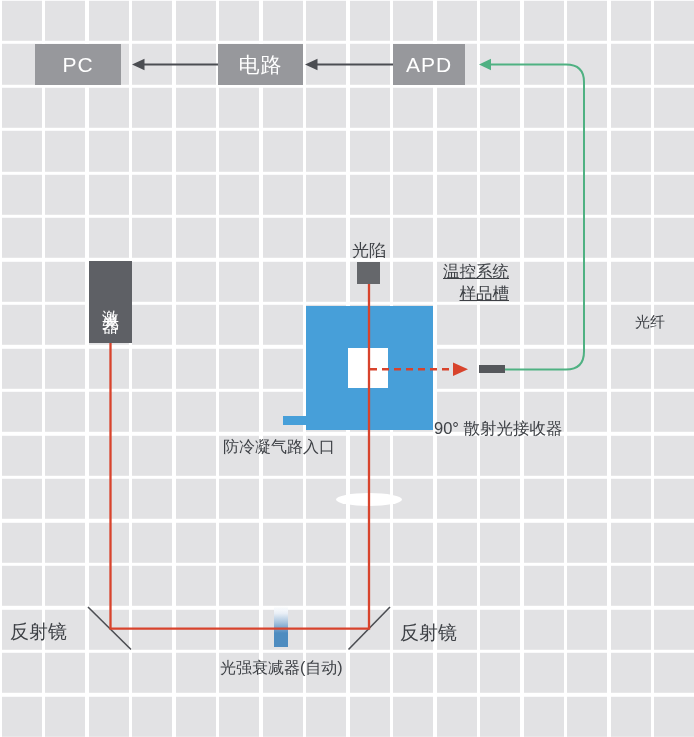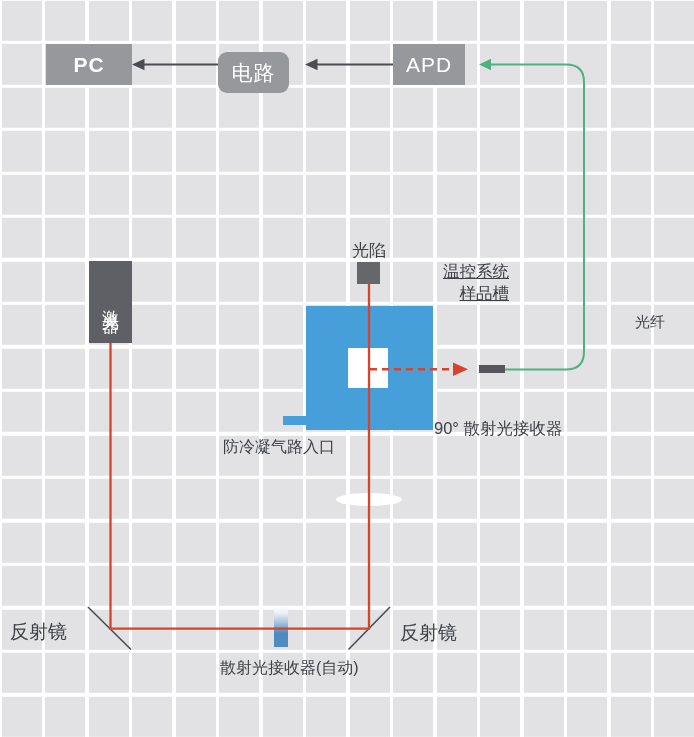--- a/index.html
+++ b/index.html
@@ -10,22 +10,22 @@
     background-image:
       repeating-linear-gradient(to right, transparent 0 40px, #ffffff 40px 43.5px),
       repeating-linear-gradient(to bottom, transparent 0 40px, #ffffff 40px 43.5px);
     background-position:2px 0, 0 0.8px;
   }
   .node{
     position:absolute;display:flex;align-items:center;justify-content:center;
     color:#ffffff;z-index:1;
   }
   .gray{background:#97989c;font-size:21px;letter-spacing:1px;}
-  .pc{left:46px;top:44px;width:86px;height:41px;font-weight:bold;}
-  .circuit{left:218px;top:52px;width:71px;height:41px;border-radius:9px;}
+  .pc{left:35px;top:44px;width:86px;height:41px;}
+  .circuit{left:218px;top:44px;width:85px;height:41px;}
   .apd{left:393px;top:44px;width:72px;height:41px;}
   .laser{
     left:89px;top:261px;width:43px;height:82px;background:#5e6065;
     font-size:17px;writing-mode:vertical-rl;text-orientation:upright;
     letter-spacing:4px;
   }
   .trap{left:357px;top:262px;width:23px;height:22px;background:#65676b;}
   .cell{left:306px;top:306px;width:127px;height:124px;background:#479fd9;}
   .celltab{left:283px;top:416px;width:24px;height:9px;background:#479fd9;}
   .cuvette{left:348px;top:348px;width:40px;height:40px;background:#ffffff;}
@@ -105,15 +105,15 @@
   <div class="lbl ctr lbl-light-trap">光陷</div>
   <div class="lbl ctr lbl-temp">
     <span>温控系统</span>
     <span>样品槽</span>
   </div>
   <div class="lbl ctr lbl-fiber">光纤</div>
   <div class="lbl lbl-receiver">90° 散射光接收器</div>
   <div class="lbl lbl-gas">防冷凝气路入口</div>
   <div class="lbl lbl-mirror-left">反射镜</div>
   <div class="lbl lbl-mirror-right">反射镜</div>
-  <div class="lbl lbl-attenuator">散射光接收器(自动)</div>
+  <div class="lbl lbl-attenuator">光强衰减器(自动)</div>
 
 </div>
 
 </body></html>

